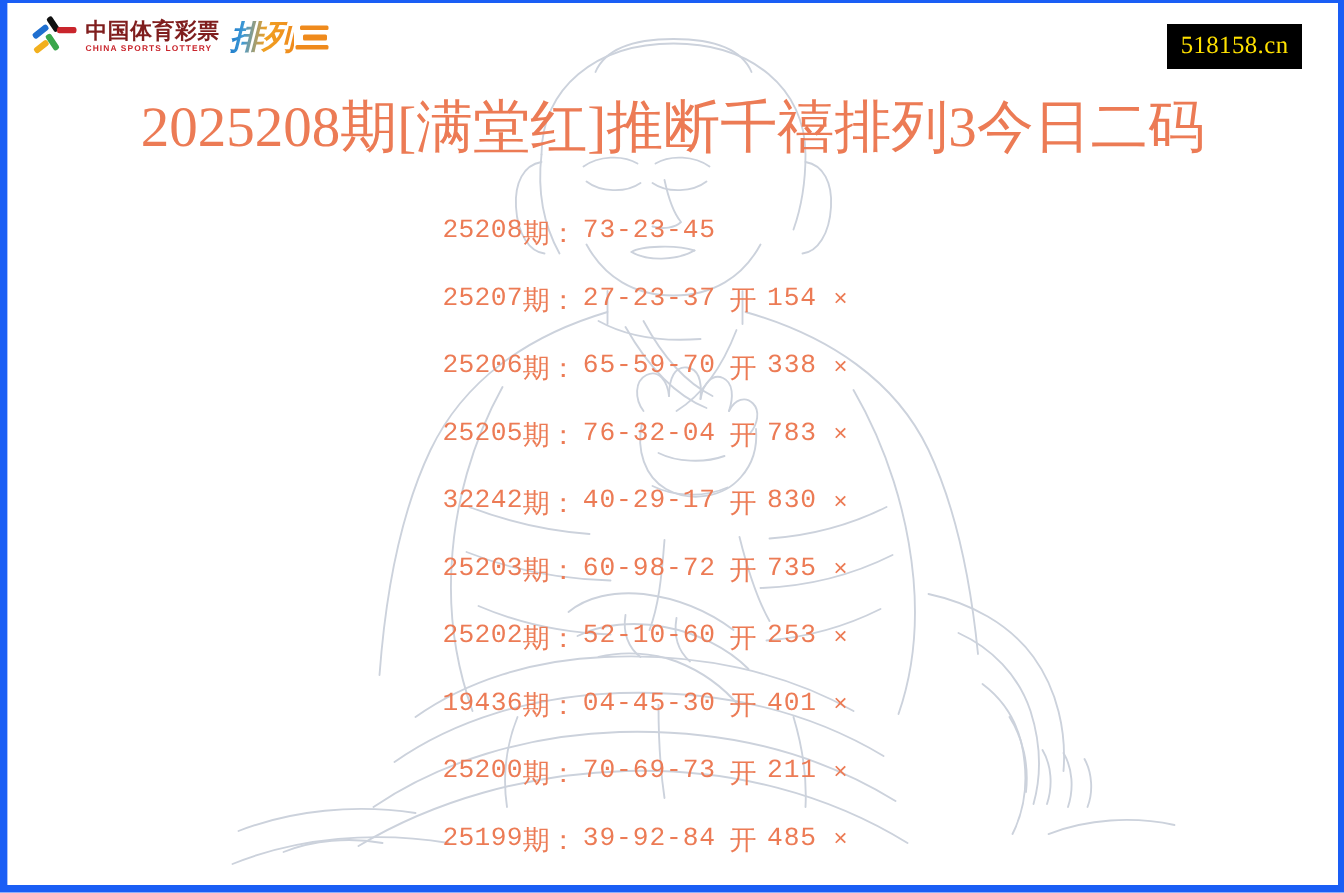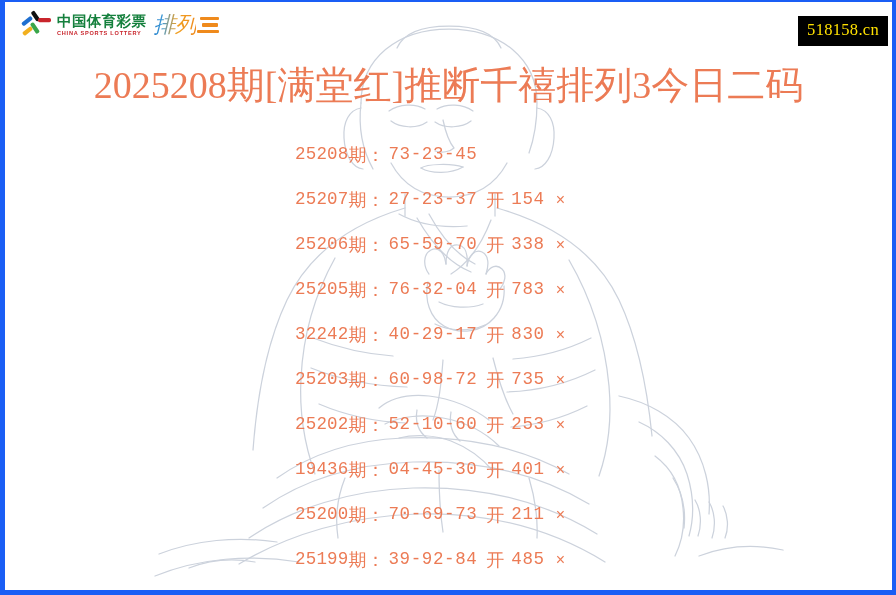--- a/index.html
+++ b/index.html
@@ -61,21 +61,21 @@
     gap: 4px;
     height: 32px;
   }
   .brand-mark { width: 34px; height: 30px; flex: 0 0 auto; }
   .brand-mark svg { display:block; }
   .brand-text { display: flex; flex-direction: column; justify-content: center; line-height: 1; }
   .brand-cn {
     font-family: "Liberation Sans", sans-serif;
     font-size: 14.5px;
     font-weight: bold;
-    color: #15803d;
+    color: #7f1d1d;
     letter-spacing: 0.4px;
     white-space: nowrap;
   }
   .brand-en {
     font-family: "Liberation Sans", sans-serif;
     font-size: 5.6px;
     font-weight: bold;
     color: #c9252c;
     letter-spacing: 0.75px;
     margin-top: 2.5px;
@@ -83,21 +83,21 @@
   }
   .brand-pl {
     display: flex;
     align-items: center;
     margin-left: 3px;
     height: 30px;
   }
   .pl-word {
     font-family: "Liberation Sans", sans-serif;
     font-size: 22px;
-    font-weight: normal;
+    font-weight: bold;
     font-style: italic;
     letter-spacing: -0.5px;
     line-height: 1;
     white-space: nowrap;
     background: linear-gradient(95deg,#1675c8 0%, #3f9ad6 22%, #f0a022 55%, #ef8a1c 100%);
     -webkit-background-clip: text;
     background-clip: text;
     color: transparent;
   }
   .pl-three {
@@ -105,21 +105,21 @@
     width: 22px; height: 22px;
     display: flex; flex-direction: column; justify-content: center; gap: 3px;
   }
   .pl-three i { display:block; height:3.4px; background:#ef8a1c; border-radius:1px; }
   .pl-three i:nth-child(1){ width: 19px; margin-left: 3px; }
   .pl-three i:nth-child(2){ width: 16px; margin-left: 5px; }
   .pl-three i:nth-child(3){ width: 22px; margin-left: 0px; }
 
   .site-badge {
     position: absolute;
-    right: 4px;
+    right: 24px;
     top: 14px;
     background: #000000;
     color: #ffe100;
     font-family: "Liberation Serif", serif;
     font-size: 16.5px;
     line-height: 1;
     padding: 6px 9px 7px 9px;
     letter-spacing: 0.3px;
     white-space: nowrap;
   }

